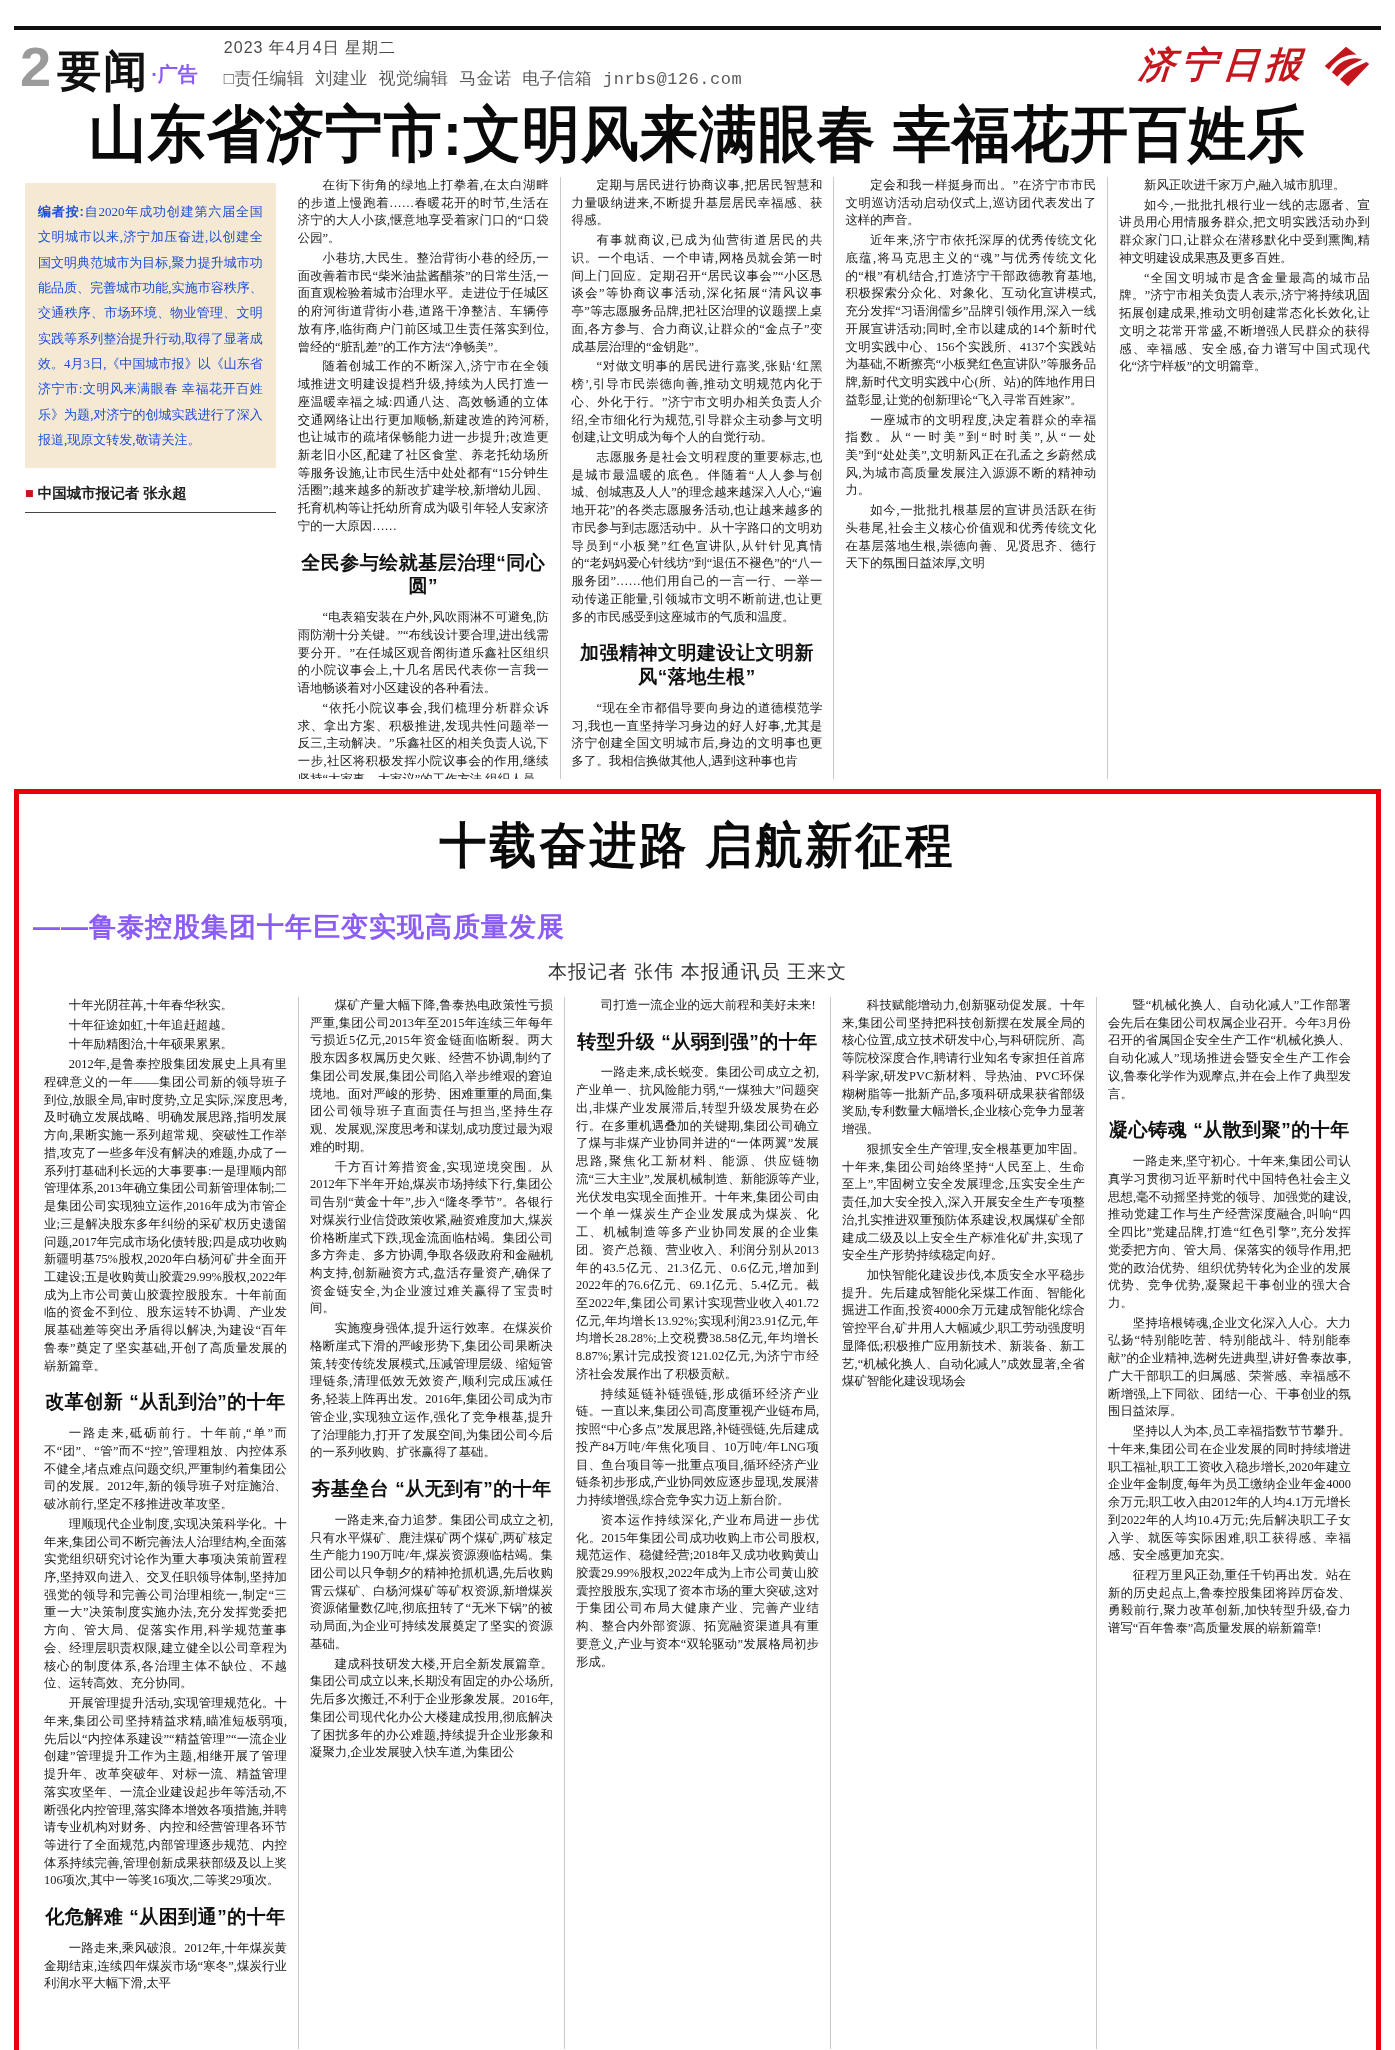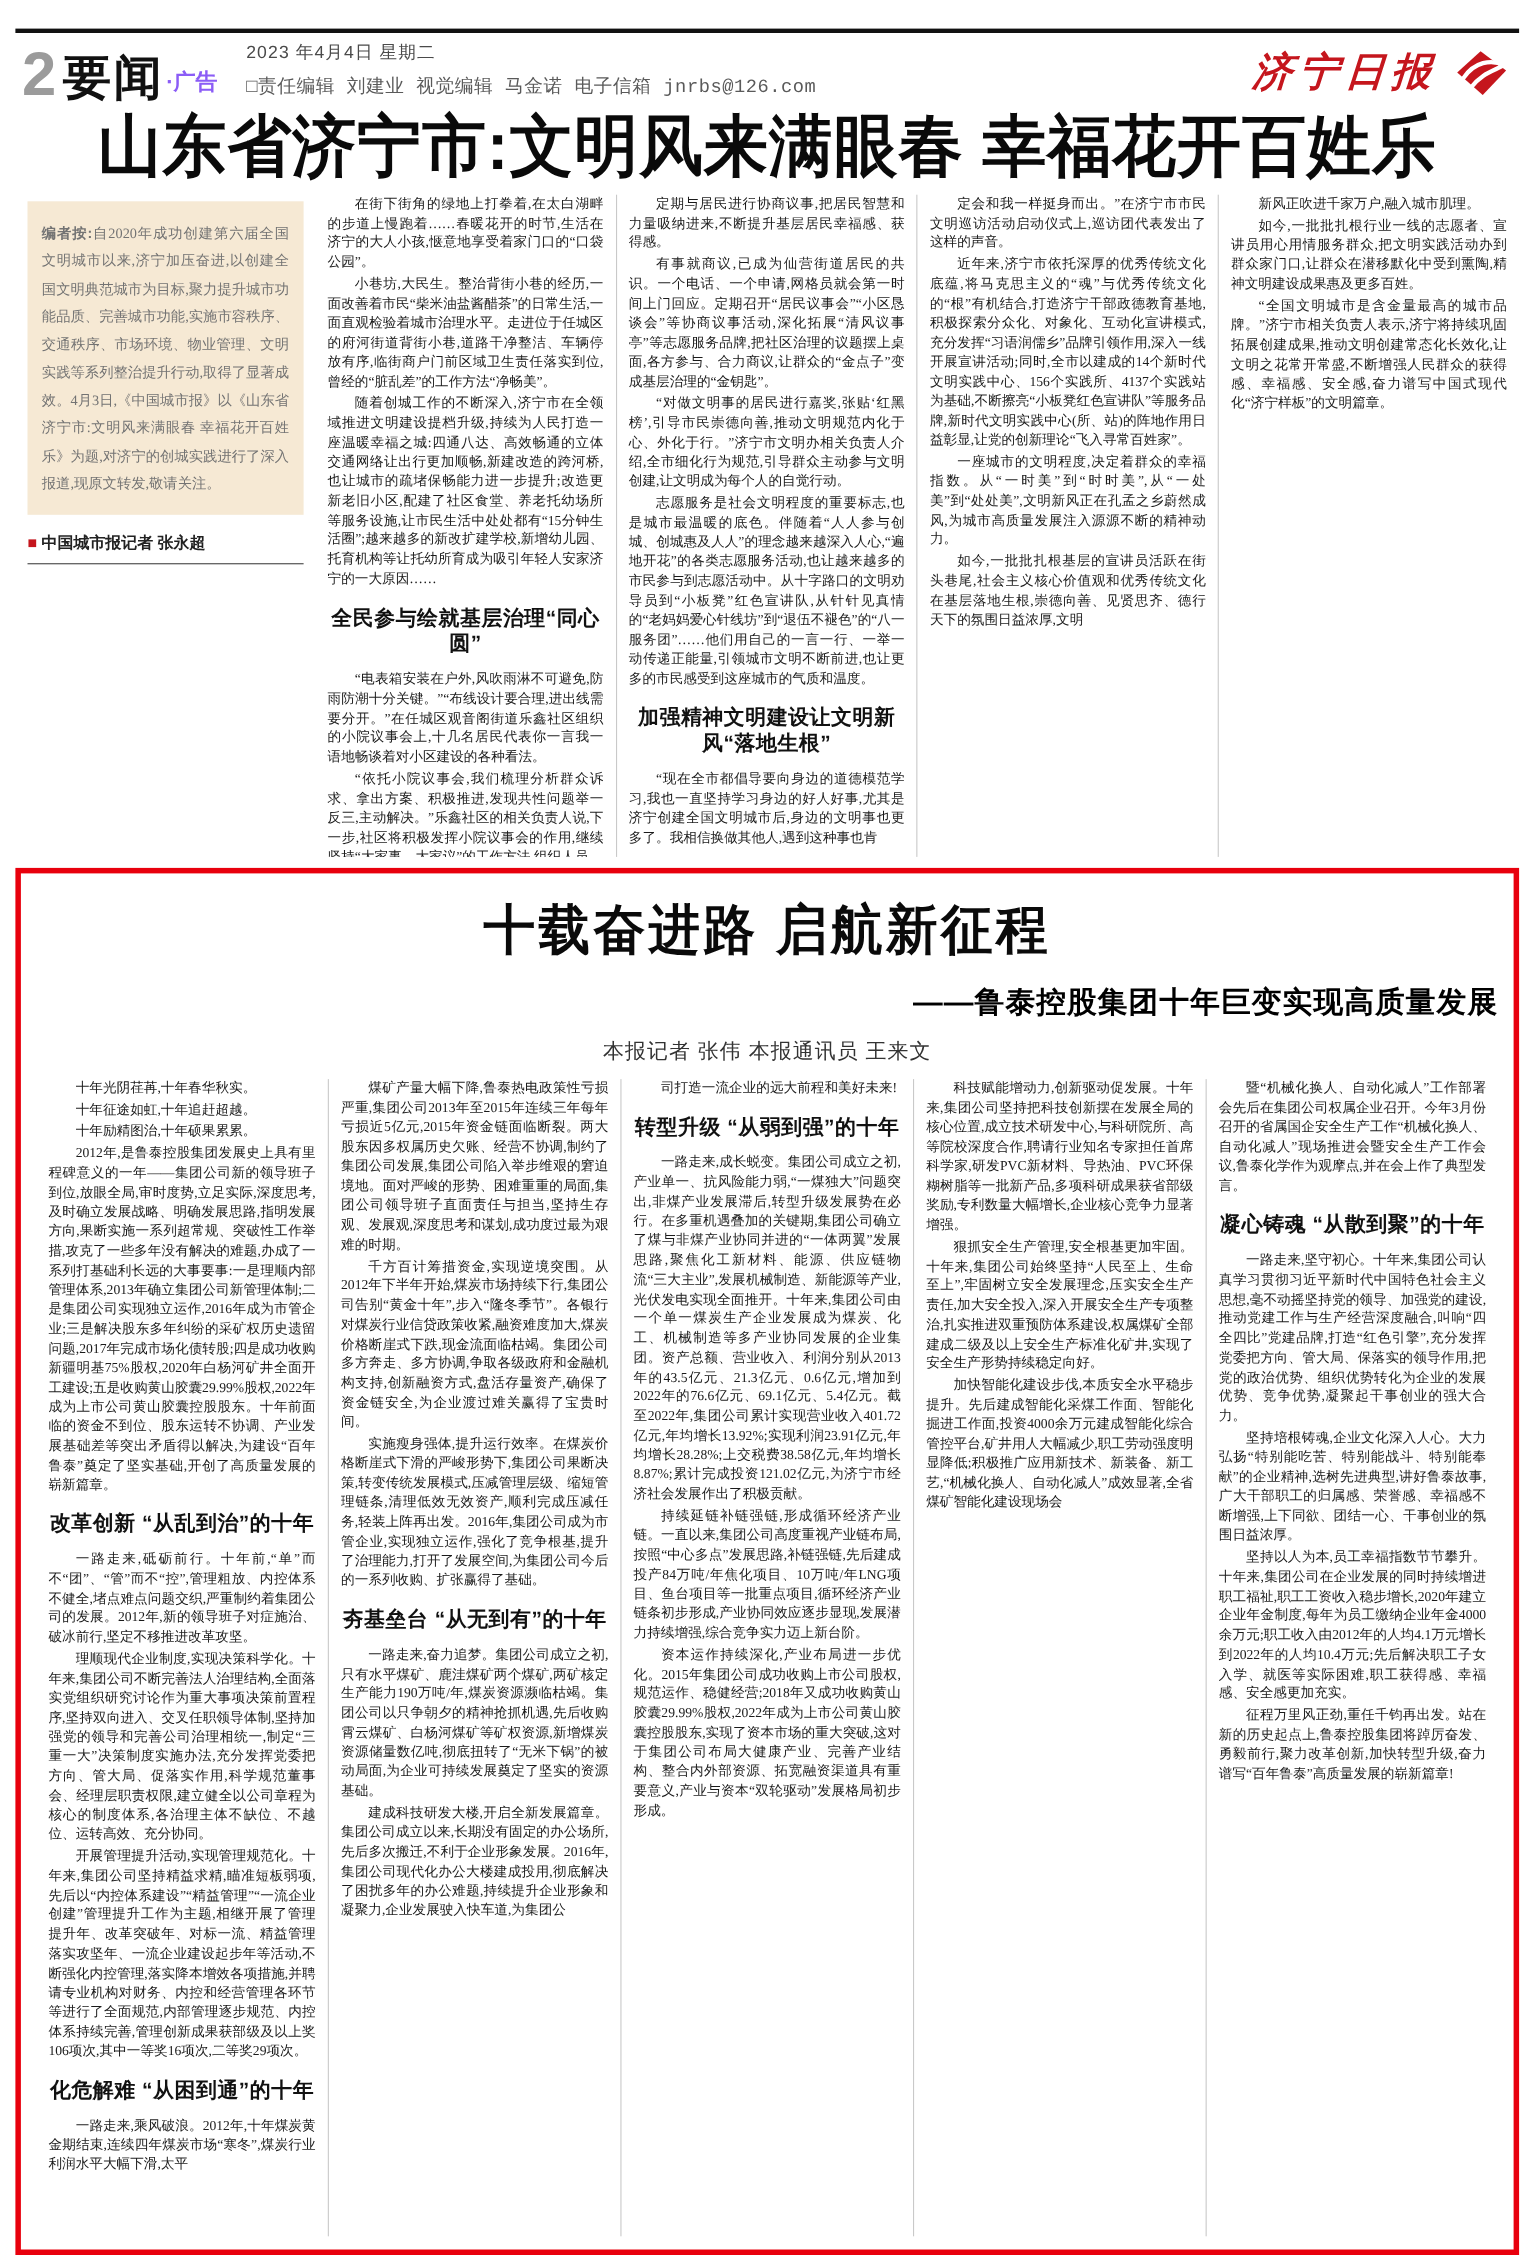--- a/index.html
+++ b/index.html
@@ -32,36 +32,36 @@
   .col{flex:1 1 0;min-width:0;padding:0 11px;overflow:hidden;border-left:1px solid #c9c9c9;}
   .col:first-child,.cols-host .col:first-of-type{border-left:none;}
   .top-cols{height:602px;margin-top:4px;}
   .bottom-cols{height:1052px;margin-top:12px;}
   .para{margin:0 0 2px 0;text-indent:2em;font-size:12.4px;line-height:1.43;text-align:justify;}
   .col-heading{
     font-family:"Liberation Sans",sans-serif;font-size:19px;font-weight:800;color:#111;
     text-align:center;margin:15px 0 11px 0;letter-spacing:.5px;line-height:1.25;
   }
   
-  .editor-note{background:#f6e9d4;padding:16px 13px;font-size:13px;line-height:1.95;text-align:justify;color:#737373;margin-top:6px;}
+  .editor-note{background:#f6e9d4;padding:16px 13px;font-size:13px;line-height:1.95;text-align:justify;color:#1d4ed8;margin-top:6px;}
   .note-label{font-weight:bold;font-family:"Liberation Sans",sans-serif;}
   .byline-top{
     font-family:"Liberation Sans",sans-serif;font-size:14.5px;font-weight:bold;color:#222;
     margin:16px 0 10px 0;padding-bottom:9px;border-bottom:1.5px solid #444;
   }
   .red-square{color:#c5161d;margin-right:4px;}
   
   .red-box{border:5px solid #e8000d;margin:10px 0 0 0;padding:6px 14px 12px 14px;background:#fff;}
   .sub-headline{
     font-family:"Liberation Sans",sans-serif;font-weight:900;color:#0a0a0a;
     font-size:47px;text-align:center;letter-spacing:3px;margin-top:14px;transform:scaleY(1.04);
   }
   .sub-subtitle{
-    font-family:"Liberation Sans",sans-serif;font-weight:700;color:#000000;
-    font-size:27px;text-align:right;margin-top:16px;letter-spacing:1px;
+    font-family:"Liberation Sans",sans-serif;font-weight:700;color:#8b5cf6;
+    font-size:27px;text-align:left;margin-top:32px;letter-spacing:1px;
   }
   .byline-bottom{
     font-family:"Liberation Sans",sans-serif;font-size:19px;color:#333;
     text-align:center;margin-top:14px;letter-spacing:1px;
   }
 </style>
 </head>
 <body>
 
 <div class="page">

